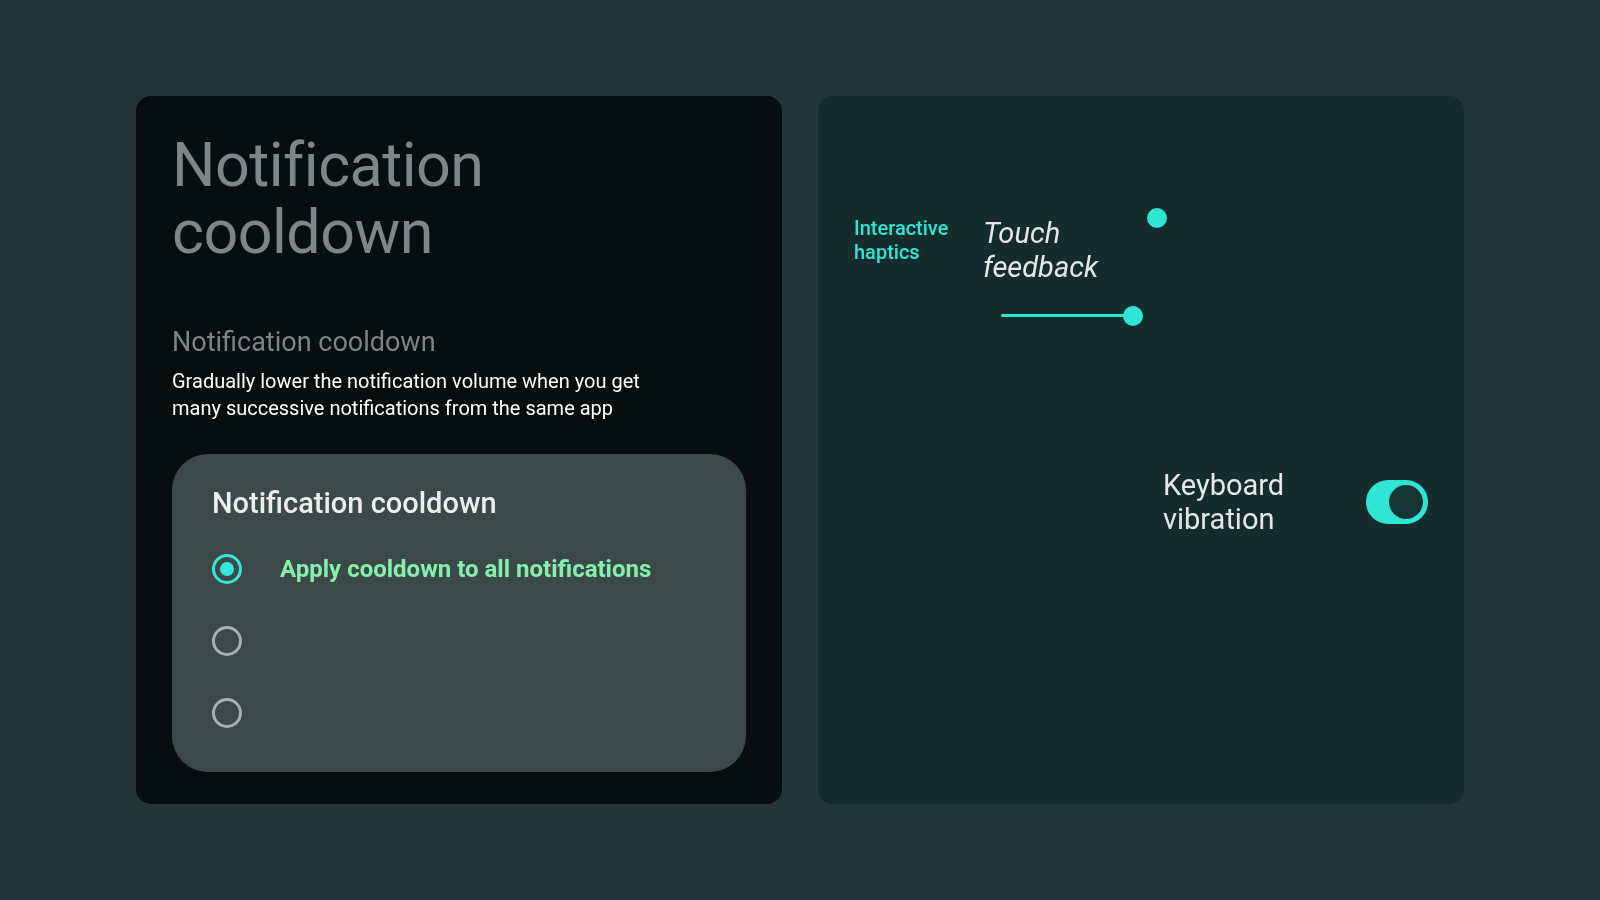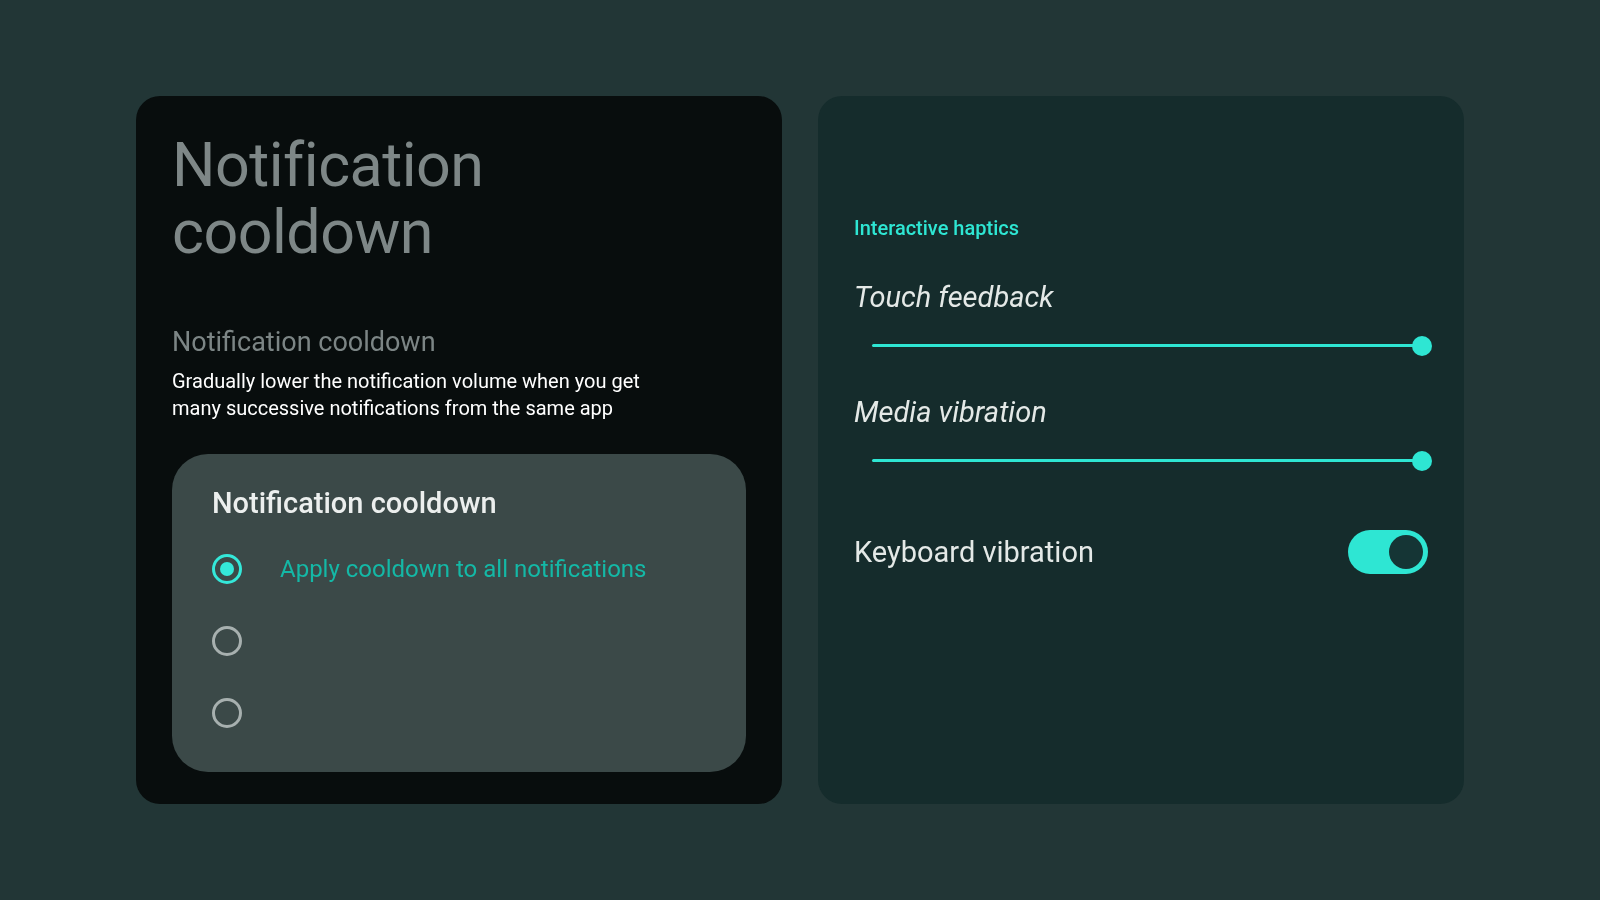--- a/index.html
+++ b/index.html
@@ -11,35 +11,34 @@
       width: 1600px;
       height: 900px;
       background: #223636;
       font-family: -apple-system, BlinkMacSystemFont, 'Segoe UI', Roboto, Helvetica, Arial, sans-serif;
       display: flex;
       gap: 36px;
       padding: 96px 136px;
       overflow: hidden;
     }
     .panel {
-      border-radius: 24px;
+      border-radius: 15px;
       flex: 1;
       min-width: 0;
     }
     .left-panel {
       background: #080d0d;
       padding: 36px 36px 32px 36px;
       display: flex;
       flex-direction: column;
     }
     .right-panel {
       background: #152c2c;
       padding: 120px 36px 36px 36px;
       display: flex;
-      flex-direction: column;
     }
     .big-title {
       font-size: 61px;
       font-weight: 400;
       color: #7e8787;
       letter-spacing: -0.5px;
       line-height: 1.1;
       margin-bottom: 60px;
     }
     .sub-block {
@@ -98,22 +97,22 @@
       height: 14px;
       border-radius: 50%;
       background: #34e8d9;
       display: none;
     }
     .radio-circle.selected .radio-dot {
       display: block;
     }
     .radio-label {
       font-size: 24px;
-      font-weight: 400;
-      color: #14b8a6;
+      font-weight: 700;
+      color: #86efac;
     }
     .section-header {
       font-size: 20px;
       font-weight: 500;
       color: #2ee6d3;
       margin-bottom: 40px;
     }
     .slider-group {
       margin-bottom: 48px;
       font-style: italic;
@@ -211,21 +210,20 @@
 
   <div class="slider-group">
     <div class="slider-label">Touch feedback</div>
     <div class="slider-track-wrap">
       <div class="slider-track"></div>
       <div class="slider-thumb"></div>
     </div>
   </div>
 
   <div class="slider-group">
-    <div class="slider-label">Media vibration</div>
     <div class="slider-track-wrap">
       <div class="slider-track"></div>
       <div class="slider-thumb"></div>
     </div>
   </div>
 
   <div class="toggle-row">
     <div class="toggle-label">Keyboard vibration</div>
     <div class="toggle">
       <div class="toggle-knob"></div>

